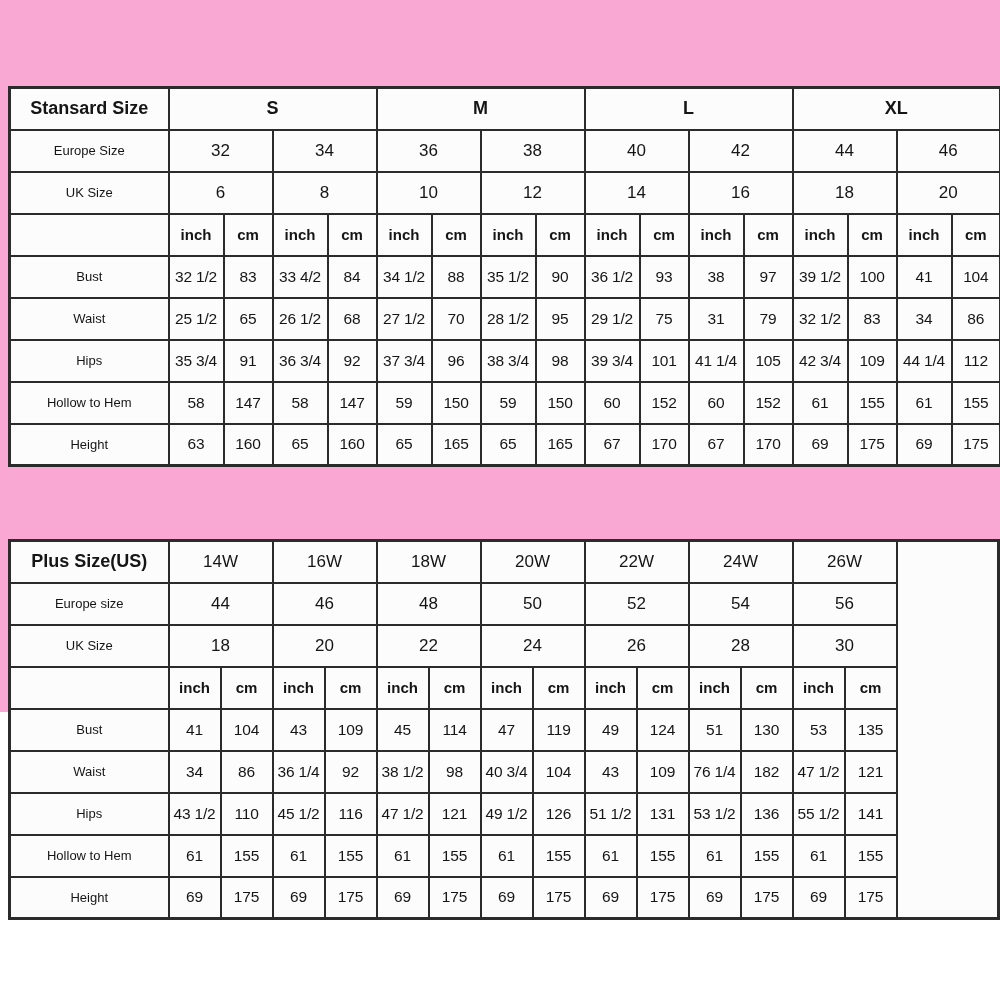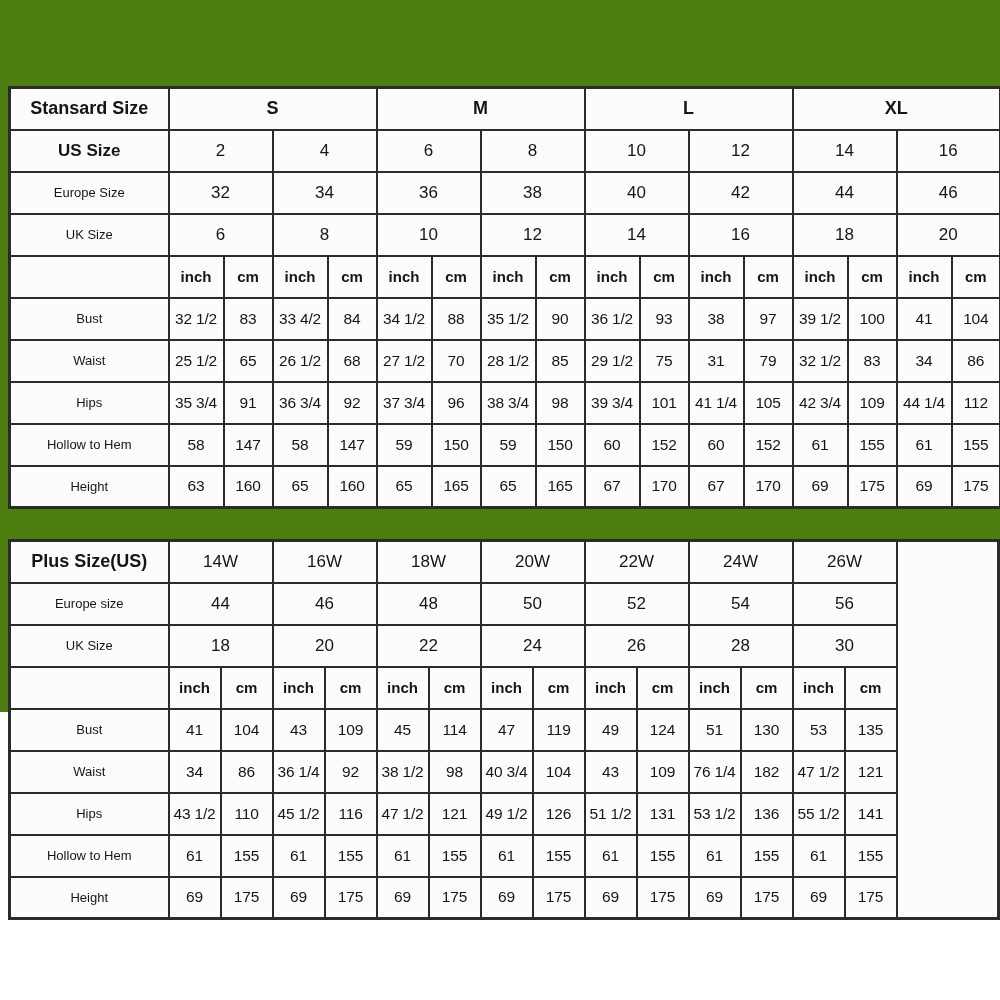--- a/index.html
+++ b/index.html
@@ -2,21 +2,21 @@
 <html><head>
 <meta charset="utf-8">
 <style>
   html, body { margin: 0; padding: 0; }
   body {
     width: 1000px; height: 1000px;
     background: #ffffff;
     font-family: "Liberation Sans", sans-serif;
     color: #151515;
   }
-  .sheet { position: relative; width: 1000px; height: 712px; background: #4d7c0f; text-decoration: underline; }
+  .sheet { position: relative; width: 1000px; height: 712px; background: #f9a8d4; text-decoration: underline; }
   table.t {
     position: absolute;
     left: 8px;
     border-collapse: collapse;
     table-layout: fixed;
     background: #fcfcfc;
     border: 3px solid #2b2b2b;
   }
   #t1 { top: 86px; width: 989px; }
   #t2 { top: 539px; width: 989px; }
@@ -67,31 +67,20 @@
     </colgroup>
     <tbody>
         <tr>
       <td class="ttl">Stansard Size</td>
       <td class="grp" colspan="4">S</td>
       <td class="grp" colspan="4">M</td>
       <td class="grp" colspan="4">L</td>
       <td class="grp" colspan="4">XL</td>
     </tr>
     <tr>
-      <td class="uslb">US Size</td>
-      <td class="num" colspan="2">2</td>
-      <td class="num" colspan="2">4</td>
-      <td class="num" colspan="2">6</td>
-      <td class="num" colspan="2">8</td>
-      <td class="num" colspan="2">10</td>
-      <td class="num" colspan="2">12</td>
-      <td class="num" colspan="2">14</td>
-      <td class="num" colspan="2">16</td>
-    </tr>
-    <tr>
       <td class="lb">Europe Size</td>
       <td class="num" colspan="2">32</td>
       <td class="num" colspan="2">34</td>
       <td class="num" colspan="2">36</td>
       <td class="num" colspan="2">38</td>
       <td class="num" colspan="2">40</td>
       <td class="num" colspan="2">42</td>
       <td class="num" colspan="2">44</td>
       <td class="num" colspan="2">46</td>
     </tr>
@@ -146,21 +135,21 @@
     </tr>
     <tr>
       <td class="lb">Waist</td>
       <td class="val">25 1/2</td>
       <td class="val">65</td>
       <td class="val">26 1/2</td>
       <td class="val">68</td>
       <td class="val">27 1/2</td>
       <td class="val">70</td>
       <td class="val">28 1/2</td>
-      <td class="val">85</td>
+      <td class="val">95</td>
       <td class="val">29 1/2</td>
       <td class="val">75</td>
       <td class="val">31</td>
       <td class="val">79</td>
       <td class="val">32 1/2</td>
       <td class="val">83</td>
       <td class="val">34</td>
       <td class="val">86</td>
     </tr>
     <tr>

